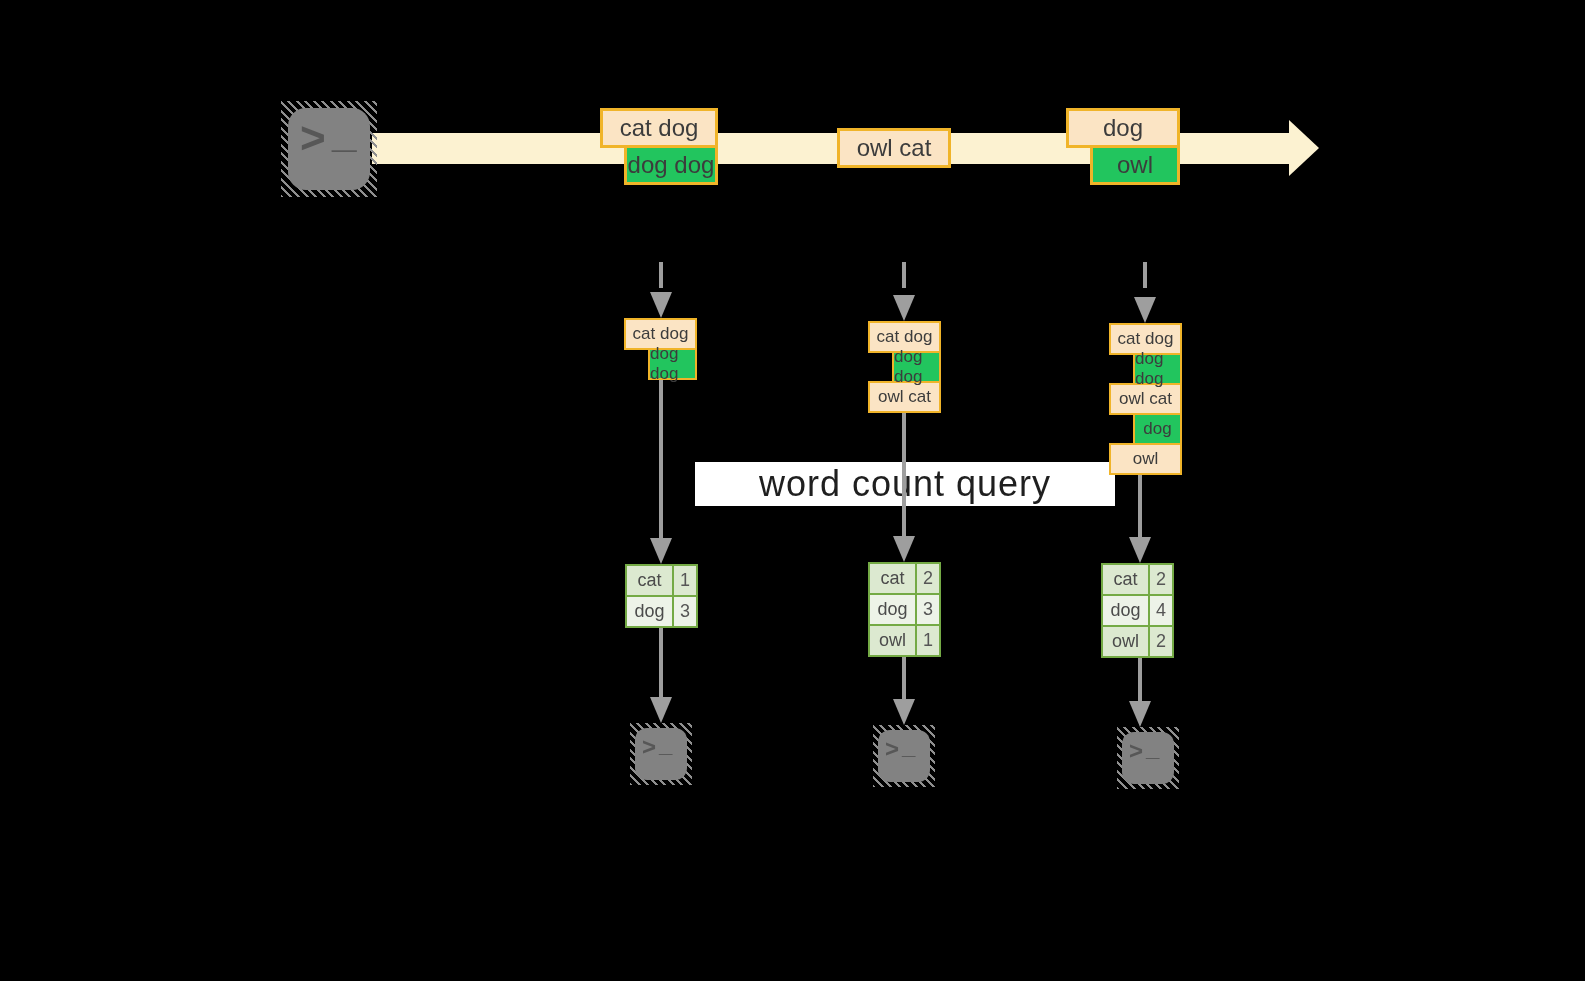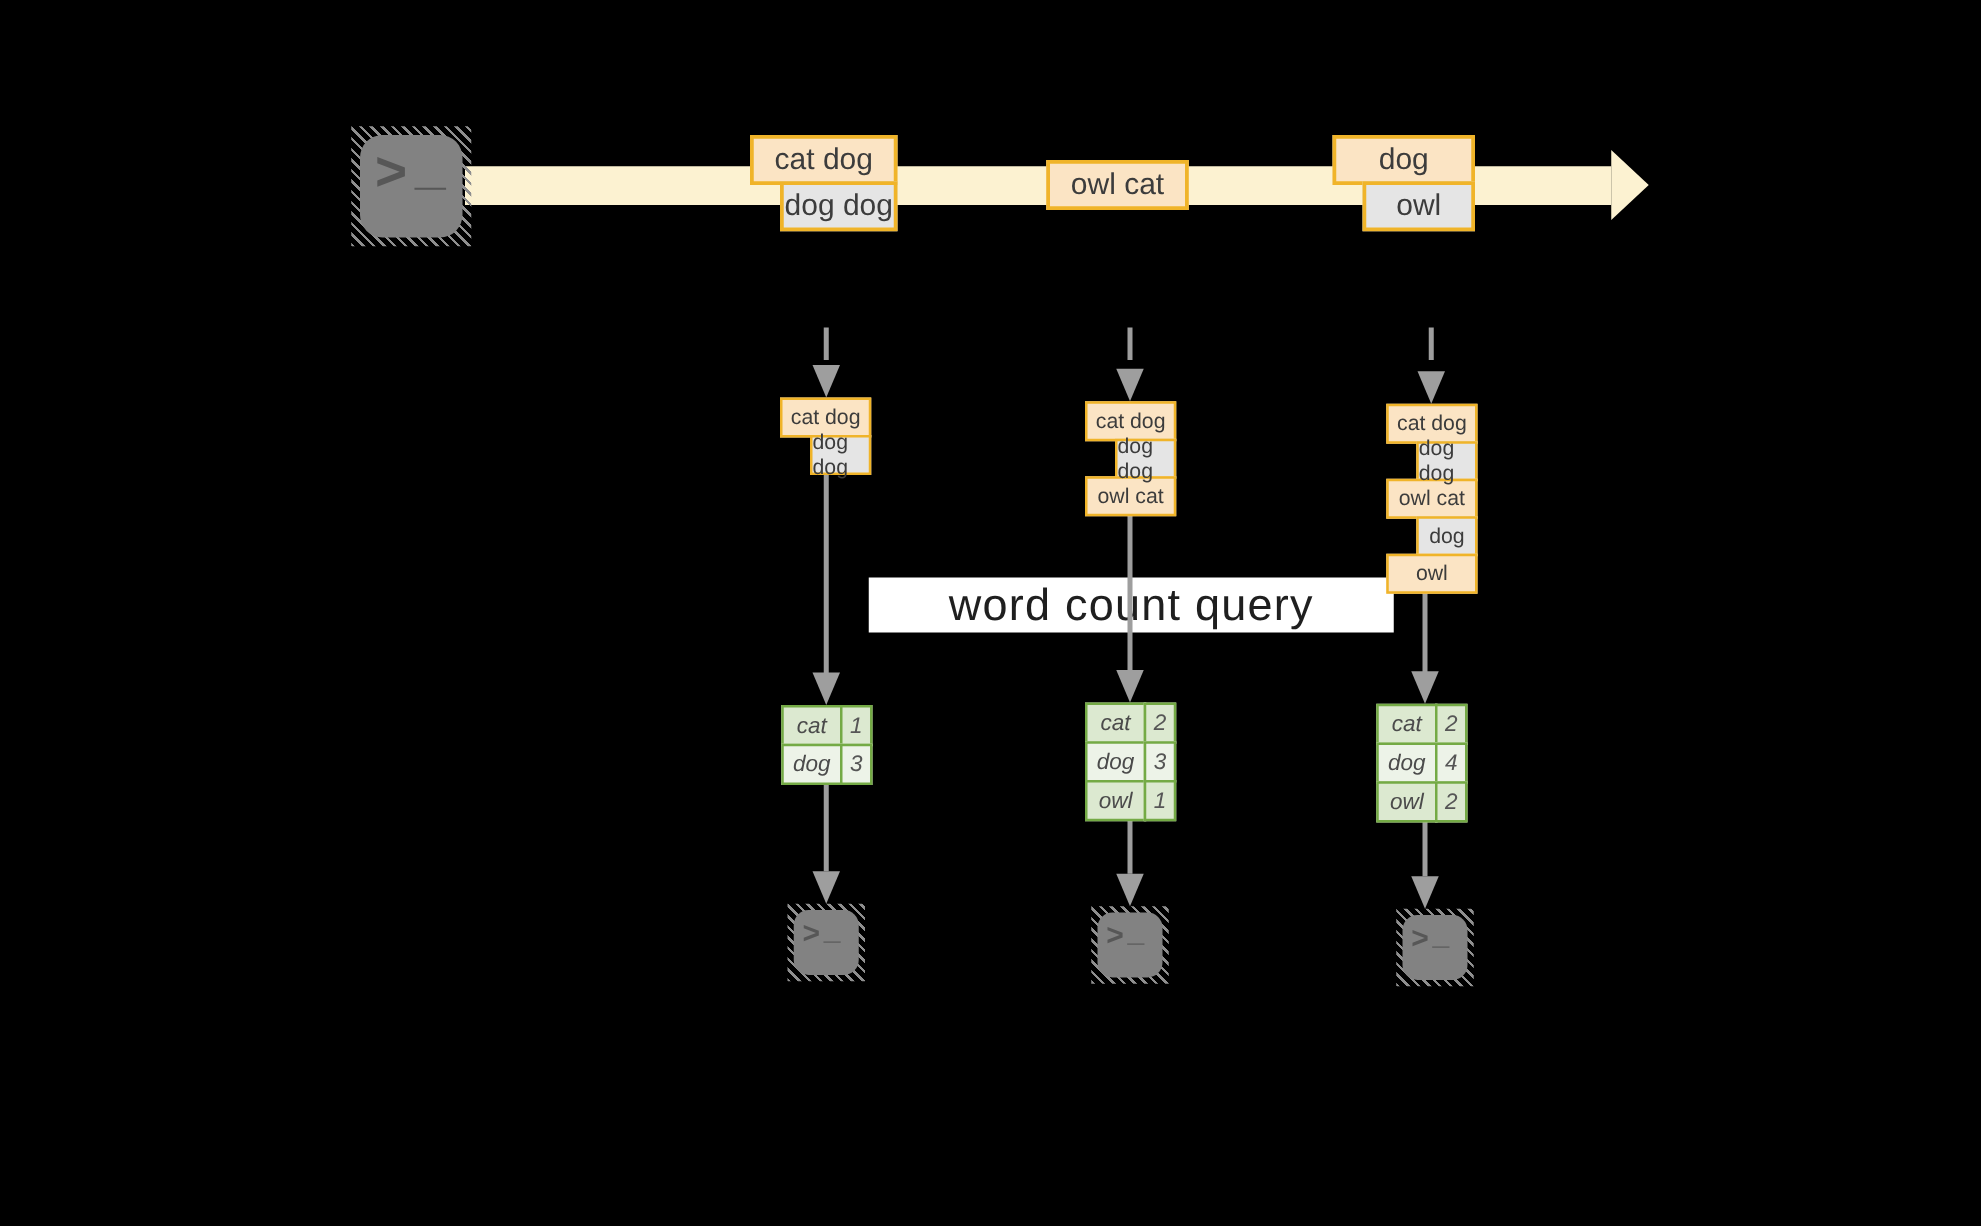--- a/index.html
+++ b/index.html
@@ -31,24 +31,24 @@
   .ecell { box-sizing:border-box; border:3px solid #f0b429; height:40px;
     display:flex; align-items:center; justify-content:center;
     font-size:24px; color:#3c3c3c; }
   .ecell + .ecell { margin-top:-3px; }
   .stack { position:absolute; z-index:8; width:73px; }
   .scell { box-sizing:border-box; border:2px solid #f0b429; height:32px;
     display:flex; align-items:center; justify-content:center;
     font-size:17px; color:#3c3c3c; }
   .scell + .scell { margin-top:-2px; }
   .f1 { background:#fbe4c4; }
-  .f2 { background:#e5e5e5;margin-left:24px; }
-
-  
-  .gtable { position:absolute; z-index:8;font-style:italic; }
+  .f2 { background:#22c55e;margin-left:24px; }
+
+  
+  .gtable { position:absolute; z-index:8; }
   .grow { display:flex; }
   .grow + .grow { margin-top:-2px; }
   .gcell { box-sizing:border-box; border:2px solid #74aa45; height:33px;
     display:flex; align-items:center; justify-content:center;
     font-size:18px; color:#4b4b4b; }
   .gword { width:49px; }
   .gnum  { width:26px; margin-left:-2px; color:#565656; }
   .g1 { background:#dce9d0; }
   .g2 { background:#edf3e8; }
 

